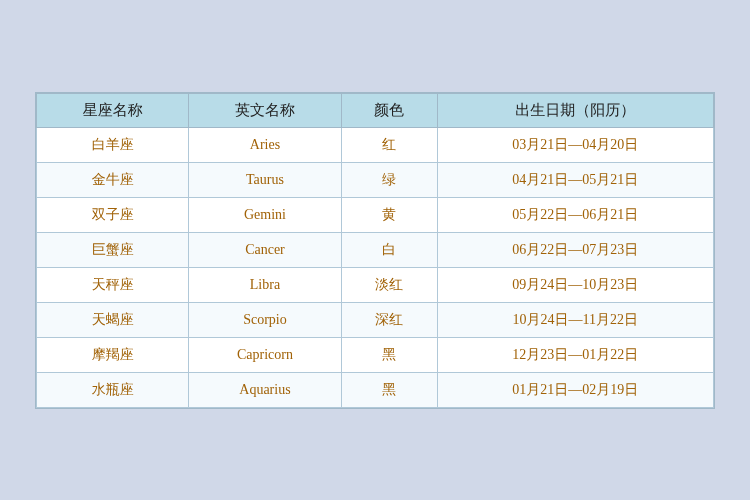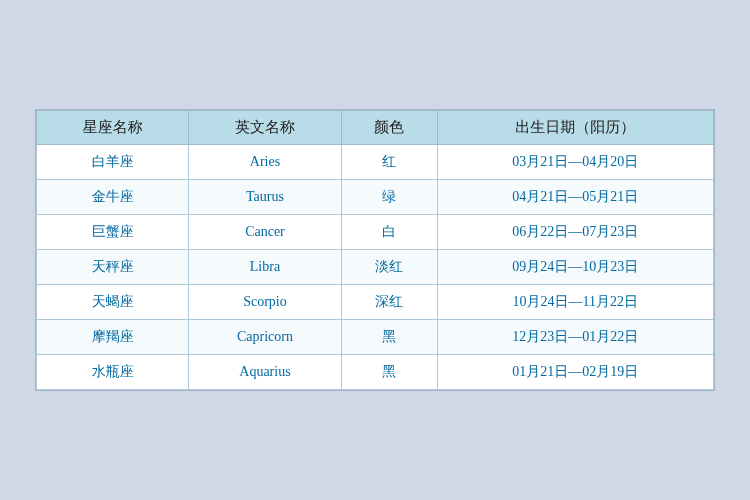--- a/index.html
+++ b/index.html
@@ -29,21 +29,21 @@
       font-weight: normal;
       text-align: center;
       color: #222;
       margin-left: 42px;
     }
     tbody tr td {
       border: 1px solid #b0c8d8;
       padding: 8px 10px;
       text-align: center;
       font-size: 14px;
-      color: #0369a1;
+      color: #a16207;
       background: #fff;
     }
     tbody tr:nth-child(even) td {
       background: #f5fafd;
     }
   </style>
 </head>
 <body>
 
 <div class="table-wrapper">
@@ -61,20 +61,26 @@
           <td>白羊座</td>
           <td>Aries</td>
           <td>红</td>
           <td>03月21日—04月20日</td>
         </tr>
         <tr>
           <td>金牛座</td>
           <td>Taurus</td>
           <td>绿</td>
           <td>04月21日—05月21日</td>
+        </tr>
+        <tr>
+          <td>双子座</td>
+          <td>Gemini</td>
+          <td>黄</td>
+          <td>05月22日—06月21日</td>
         </tr>
         <tr>
           <td>巨蟹座</td>
           <td>Cancer</td>
           <td>白</td>
           <td>06月22日—07月23日</td>
         </tr>
         <tr>
           <td>天秤座</td>
           <td>Libra</td>

